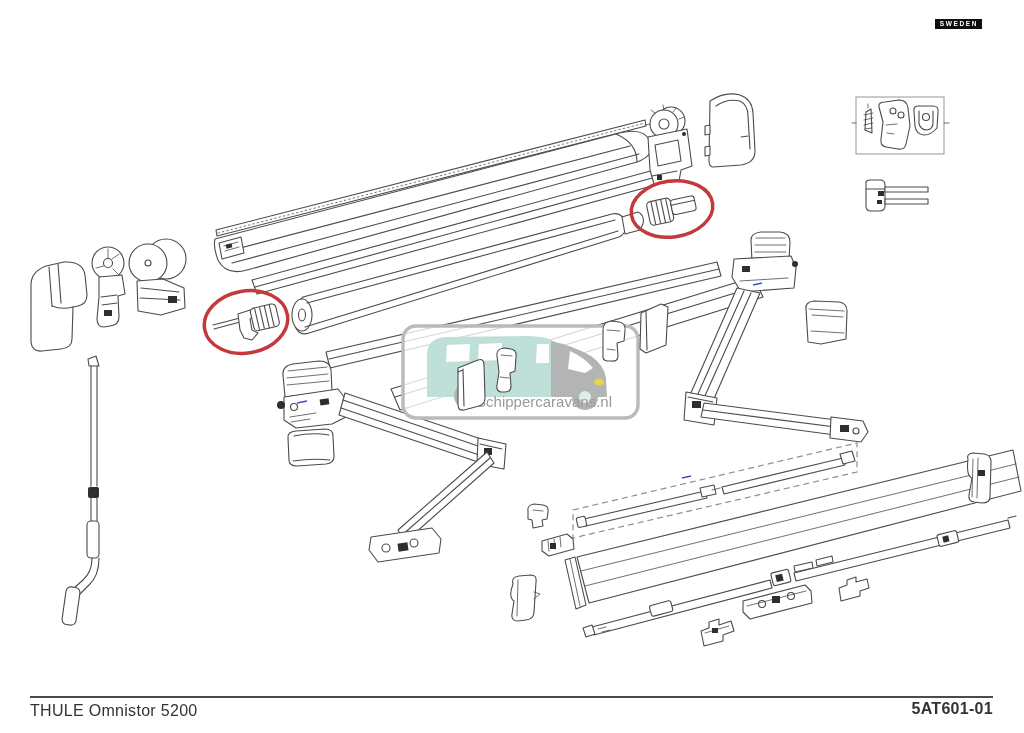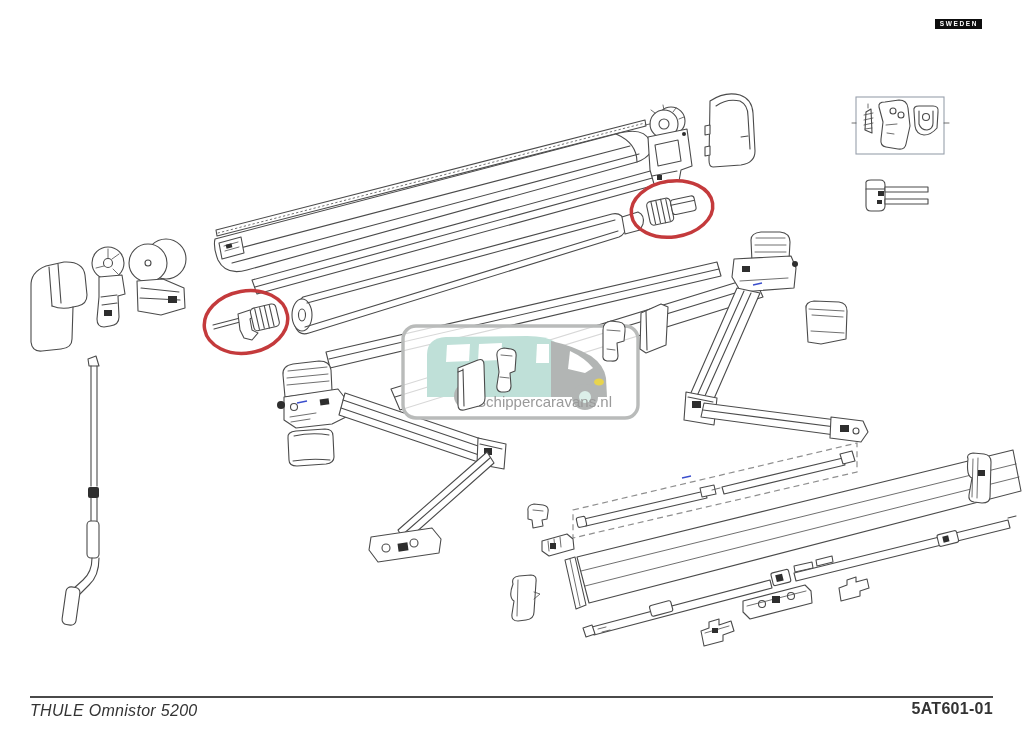--- a/index.html
+++ b/index.html
@@ -21,21 +21,21 @@
     -webkit-text-stroke:1.6px #0d0d0d;
   }
   .reg{font-size:11px;font-weight:700;vertical-align:top;position:relative;top:-3px;left:2px;}
   .sweden-wrap{margin-top:-6px;padding-right:12px;}
   .sweden{
     display:inline-block;background:#0d0d0d;color:#fff;font-size:6.5px;
     font-weight:700;letter-spacing:1.6px;padding:2px 4px 1px 5px;line-height:1;
   }
   
   .footer-line{position:absolute;left:30px;right:31px;top:696px;border-top:2px solid #4a4a4a;}
-  .footer-title{position:absolute;left:30px;top:702px;font-size:16px;color:#333;letter-spacing:.3px;font-style:italic;}
+  .footer-title{position:absolute;left:30px;top:702px;font-size:16px;color:#333;letter-spacing:.3px;}
   .footer-code{position:absolute;right:31px;top:700px;font-size:16px;font-weight:700;color:#333;letter-spacing:.3px;}
 </style>
 </head>
 <body>
 
 <svg viewBox="0 0 1024 733" width="1024" height="733">
 
   <g>
 
     <path class="fw" d="M216 230 L645 120 L646 126 L217 236 Z"></path>

